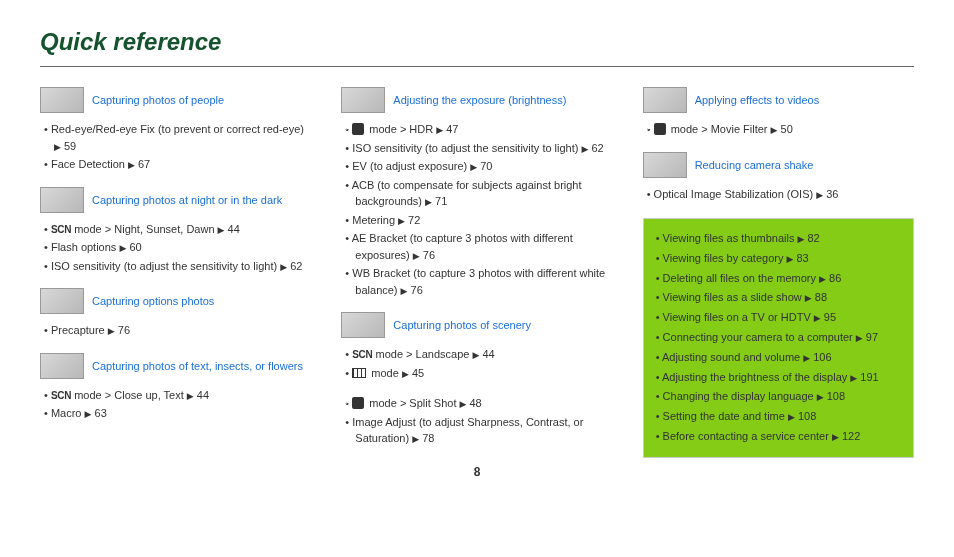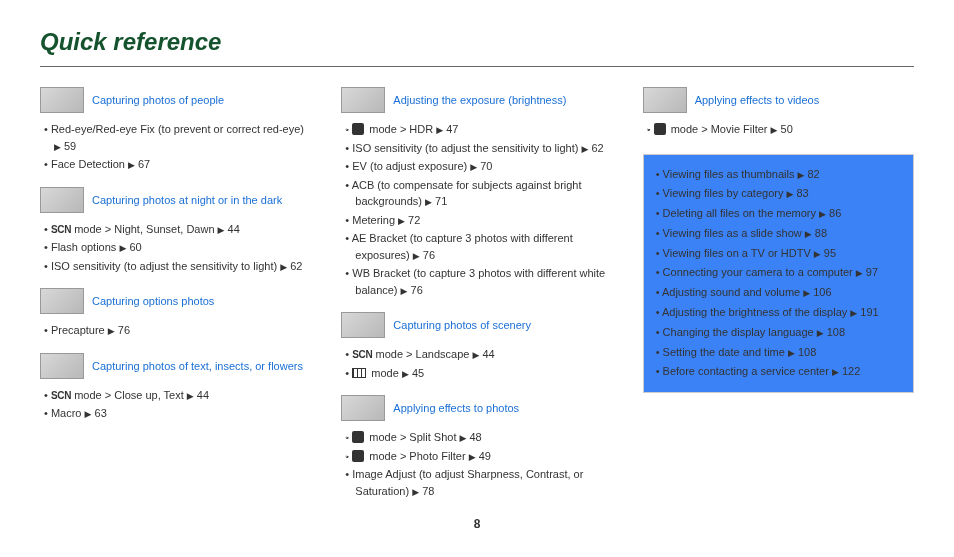--- a/index.html
+++ b/index.html
@@ -70,21 +70,21 @@
     display:inline-block; width:12px; height:12px; background:#333; border-radius:2px; vertical-align:-2px; margin-right:2px;
     position:relative;
   }
   .modeicon::after{content:"★"; color:#fff; font-size:8px; position:absolute; left:2px; top:-1px;}
   .panicon {
     display:inline-block; width:14px; height:10px; border:1px solid #333; vertical-align:-1px; margin-right:2px;
     background: repeating-linear-gradient(90deg,#333 0 1px,#fff 1px 4px);
   }
   .box {
     border: 1px solid #ccc;
-    background: #3b82f6;
+    background: #84cc16;
     padding: 10px 12px;
     margin-top: 16px;
   }
   .box ul { list-style:none; }
   .box li {
     font-size: 11px;
     line-height: 1.8;
     padding-left:10px;
     text-indent:-10px;
   }
@@ -165,39 +165,43 @@
           <div class="sh">
             <div class="thumb"></div>
             <div class="stitle">Capturing photos of scenery</div>
           </div>
           <ul class="items">
             <li><span class="scn">SCN</span><span> mode &gt; Landscape</span> <span class="arrow">▶</span> <span>44</span></li>
             <li><span class="panicon"></span><span> mode</span> <span class="arrow">▶</span> <span>45</span></li>
           </ul>
         </div>
         <div class="section">
-          <div class="sh">
-            <div class="thumb"></div>
-            <div class="stitle">Applying effects to photos</div>
-          </div>
           <ul class="items">
             <li><span class="modeicon"></span><span> mode &gt; Split Shot</span> <span class="arrow">▶</span> <span>48</span></li>
-            <li><span class="modeicon"></span><span> mode &gt; Photo Filter</span> <span class="arrow">▶</span> <span>49</span></li>
             <li><span>Image Adjust (to adjust Sharpness, Contrast, or Saturation)</span> <span class="arrow">▶</span> <span>78</span></li>
           </ul>
         </div>
       </div>
     <div class="col" id="col3">
         <div class="section">
           <div class="sh">
             <div class="thumb"></div>
             <div class="stitle">Applying effects to videos</div>
           </div>
           <ul class="items">
             <li><span class="modeicon"></span><span> mode &gt; Movie Filter</span> <span class="arrow">▶</span> <span>50</span></li>
+          </ul>
+        </div>
+        <div class="section">
+          <div class="sh">
+            <div class="thumb"></div>
+            <div class="stitle">Reducing camera shake</div>
+          </div>
+          <ul class="items">
+            <li><span>Optical Image Stabilization (OIS)</span> <span class="arrow">▶</span> <span>36</span></li>
           </ul>
         </div>
         <div class="box">
           <ul>
             <li><span>Viewing files as thumbnails</span> <span class="arrow">▶</span> <span>82</span></li>
             <li><span>Viewing files by category</span> <span class="arrow">▶</span> <span>83</span></li>
             <li><span>Deleting all files on the memory</span> <span class="arrow">▶</span> <span>86</span></li>
             <li><span>Viewing files as a slide show</span> <span class="arrow">▶</span> <span>88</span></li>
             <li><span>Viewing files on a TV or HDTV</span> <span class="arrow">▶</span> <span>95</span></li>
             <li><span>Connecting your camera to a computer</span> <span class="arrow">▶</span> <span>97</span></li>

